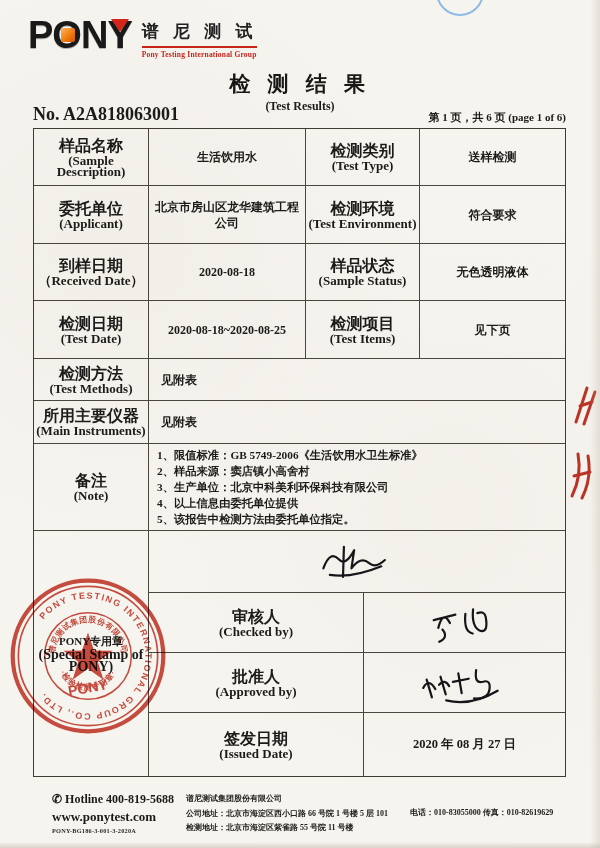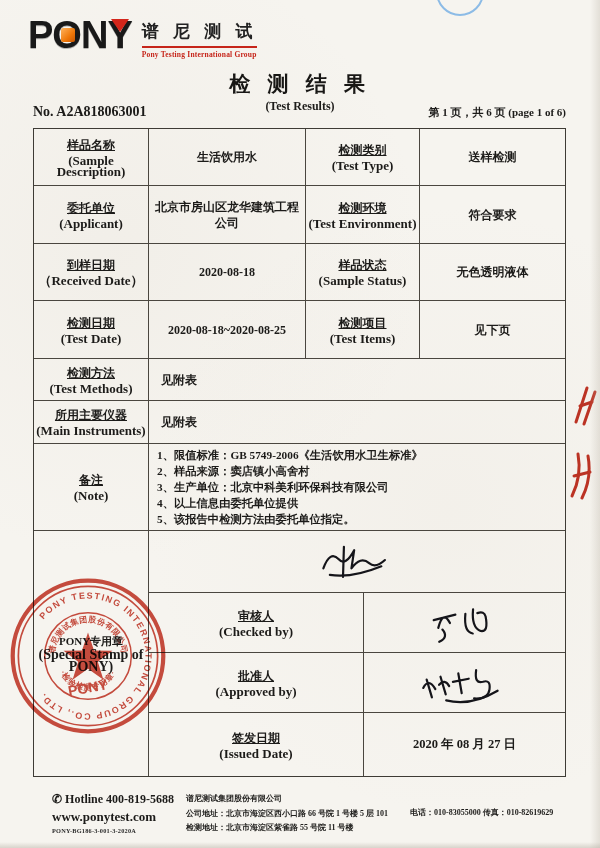--- a/index.html
+++ b/index.html
@@ -38,33 +38,33 @@
   .blue-circle{position:absolute;left:436px;top:-32px;width:44px;height:44px;border-radius:50%;
     border:2px solid #8cbbe6;}
 
   
   .title-wrap{position:absolute;left:0;top:70px;width:600px;text-align:center;}
   .title-cn{font-size:21px;font-weight:700;letter-spacing:6px;color:#181715;}
   .title-en{font-size:12px;font-weight:700;margin-top:1px;}
 
   .meta-row{position:absolute;left:33px;top:104px;width:533px;display:flex;
     justify-content:space-between;align-items:flex-end;}
-  .report-no{font-size:14px;font-weight:700;}
+  .report-no{font-size:18px;font-weight:700;}
   .page-info{font-size:11px;font-weight:700;}
 
   
   .tbl{position:absolute;left:33px;top:128px;width:533px;border:1.4px solid #3e3b35;
     box-sizing:border-box;background:transparent;}
   .trow{display:flex;width:100%;}
   .c{box-sizing:border-box;border-right:1px solid #4a463f;border-bottom:1px solid #4a463f;
     display:flex;flex-direction:column;align-items:center;justify-content:center;
     text-align:center;overflow:hidden;}
   .c.nb-r{border-right:none;}
   .c.nb-b{border-bottom:none;}
-  .lab-cn{font-size:12px;font-weight:700;line-height:15px;text-decoration:underline;}
+  .lab-cn{font-size:16px;font-weight:700;line-height:15px;}
   .lab-en{font-size:13px;font-weight:700;line-height:11px;margin-top:2px;}
   .val{font-size:12px;font-weight:700;line-height:16px;padding:0 6px;}
   .w1{width:115px;} .w2{width:157px;} .w3{width:114px;} .w4{width:147px;flex:1;}
   .wide-val{align-items:flex-start;justify-content:center;padding-left:12px;text-align:left;}
   .note-cell{align-items:flex-start;justify-content:center;padding:4px 8px;text-align:left;}
   .note-line{font-size:11.3px;font-weight:700;line-height:16.2px;white-space:nowrap;}
 
   
   .sign-wrap{display:flex;width:100%;}
   .stamp-cell{width:115px;box-sizing:border-box;border-right:1px solid #4a463f;position:relative;

